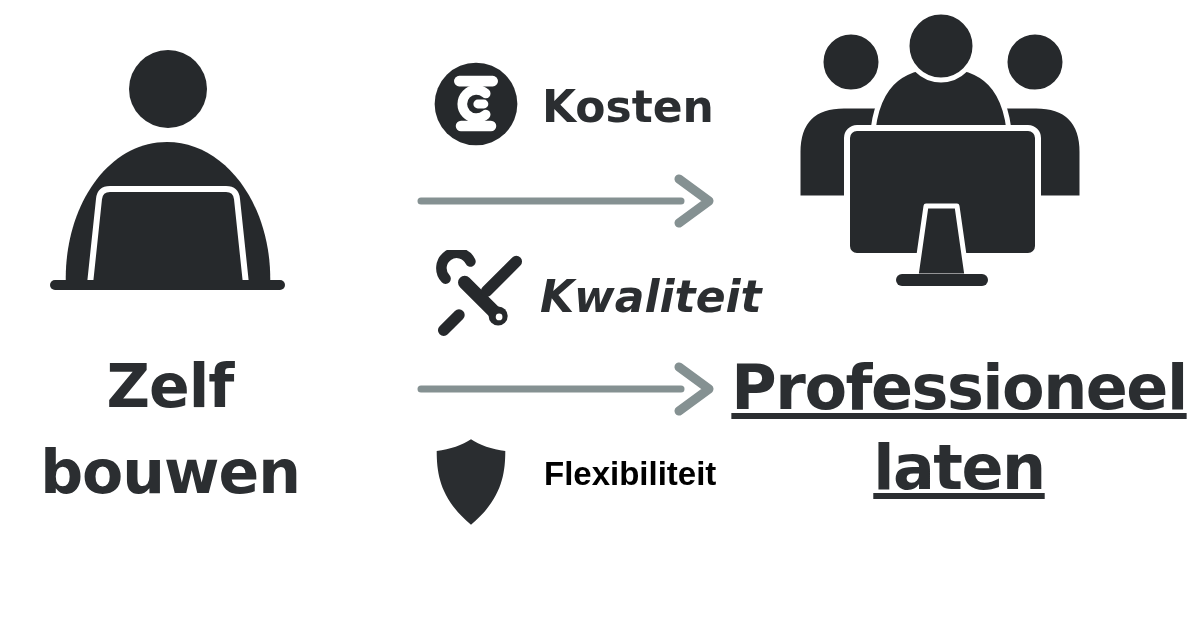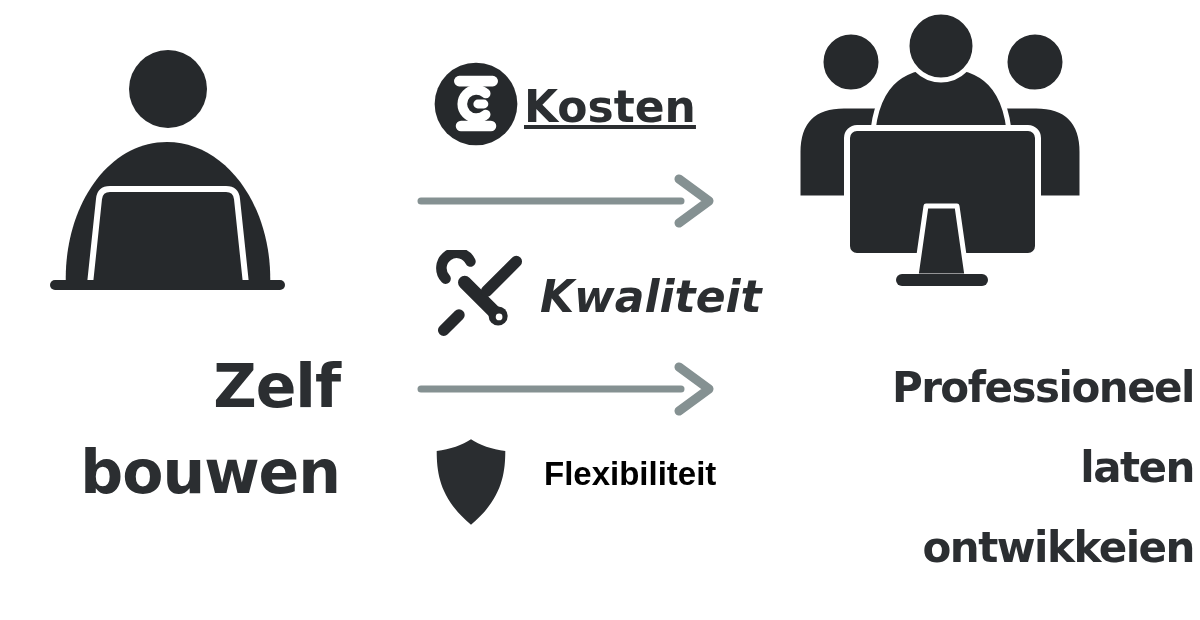--- a/index.html
+++ b/index.html
@@ -1,24 +1,24 @@
 <!DOCTYPE html>
 <html><head>
 <meta charset="utf-8">
 <style>
   html,body{margin:0;padding:0;background:#fff;}
   .canvas{position:relative;width:1200px;height:620px;background:#ffffff;overflow:hidden;
           font-family:"DejaVu Sans",sans-serif;}
   .abs{position:absolute;}
   .caption{font-weight:bold;color:#2b2e31;text-align:center;}
   .caption-left{left:0;top:343px;width:340px;font-size:60px;line-height:86px;letter-spacing:-1px;}
-  .caption-right{left:724px;top:348px;width:470px;font-size:42px;line-height:80px;letter-spacing:-1.5px;}
-  .caption .line{white-space:nowrap;text-align:right;}
+  .caption-right{left:724px;top:348px;width:470px;font-size:62px;line-height:80px;letter-spacing:-1.5px;text-decoration:underline;}
+  .caption .line{white-space:nowrap;}
   .factor-label{font-weight:bold;color:#2b2e31;font-size:44px;line-height:44px;white-space:nowrap;}
-  .label-kosten{left:524px;top:85px;text-decoration:underline;}
+  .label-kosten{left:542px;top:85px;}
   .label-kwaliteit{left:540px;top:275px;font-style:italic;}
   .label-flexibiliteit{left:544px;top:449px;font-family:"Liberation Sans",sans-serif;
                        font-weight:bold;color:#000000;font-size:33px;line-height:49px;white-space:nowrap;}
   svg{display:block;}
 </style>
 </head>
 <body>
 
 <div class="canvas">
 
@@ -76,16 +76,15 @@
     <path d="M82,144 C82,78 112,60 151,60 C190,60 220,78 220,144 Z" fill="#26292c" stroke="#ffffff" stroke-width="5"></path>
     <circle cx="151" cy="40" r="34" fill="#26292c" stroke="#ffffff" stroke-width="5"></circle>
     <rect x="57" y="122" width="191" height="128" rx="10" fill="#26292c" stroke="#ffffff" stroke-width="6"></rect>
     <path d="M136,200 L167,200 L177,270 L126,270 Z" fill="#26292c" stroke="#ffffff" stroke-width="5" stroke-linejoin="round"></path>
     <rect x="106" y="268" width="92" height="12" rx="6" fill="#26292c"></rect>
   </svg>
 
   <div class="abs caption caption-right">
     <div class="line">Professioneel</div>
     <div class="line">laten</div>
-    <div class="line">ontwikkeien</div>
   </div>
 
 </div>
 
 </body></html>

